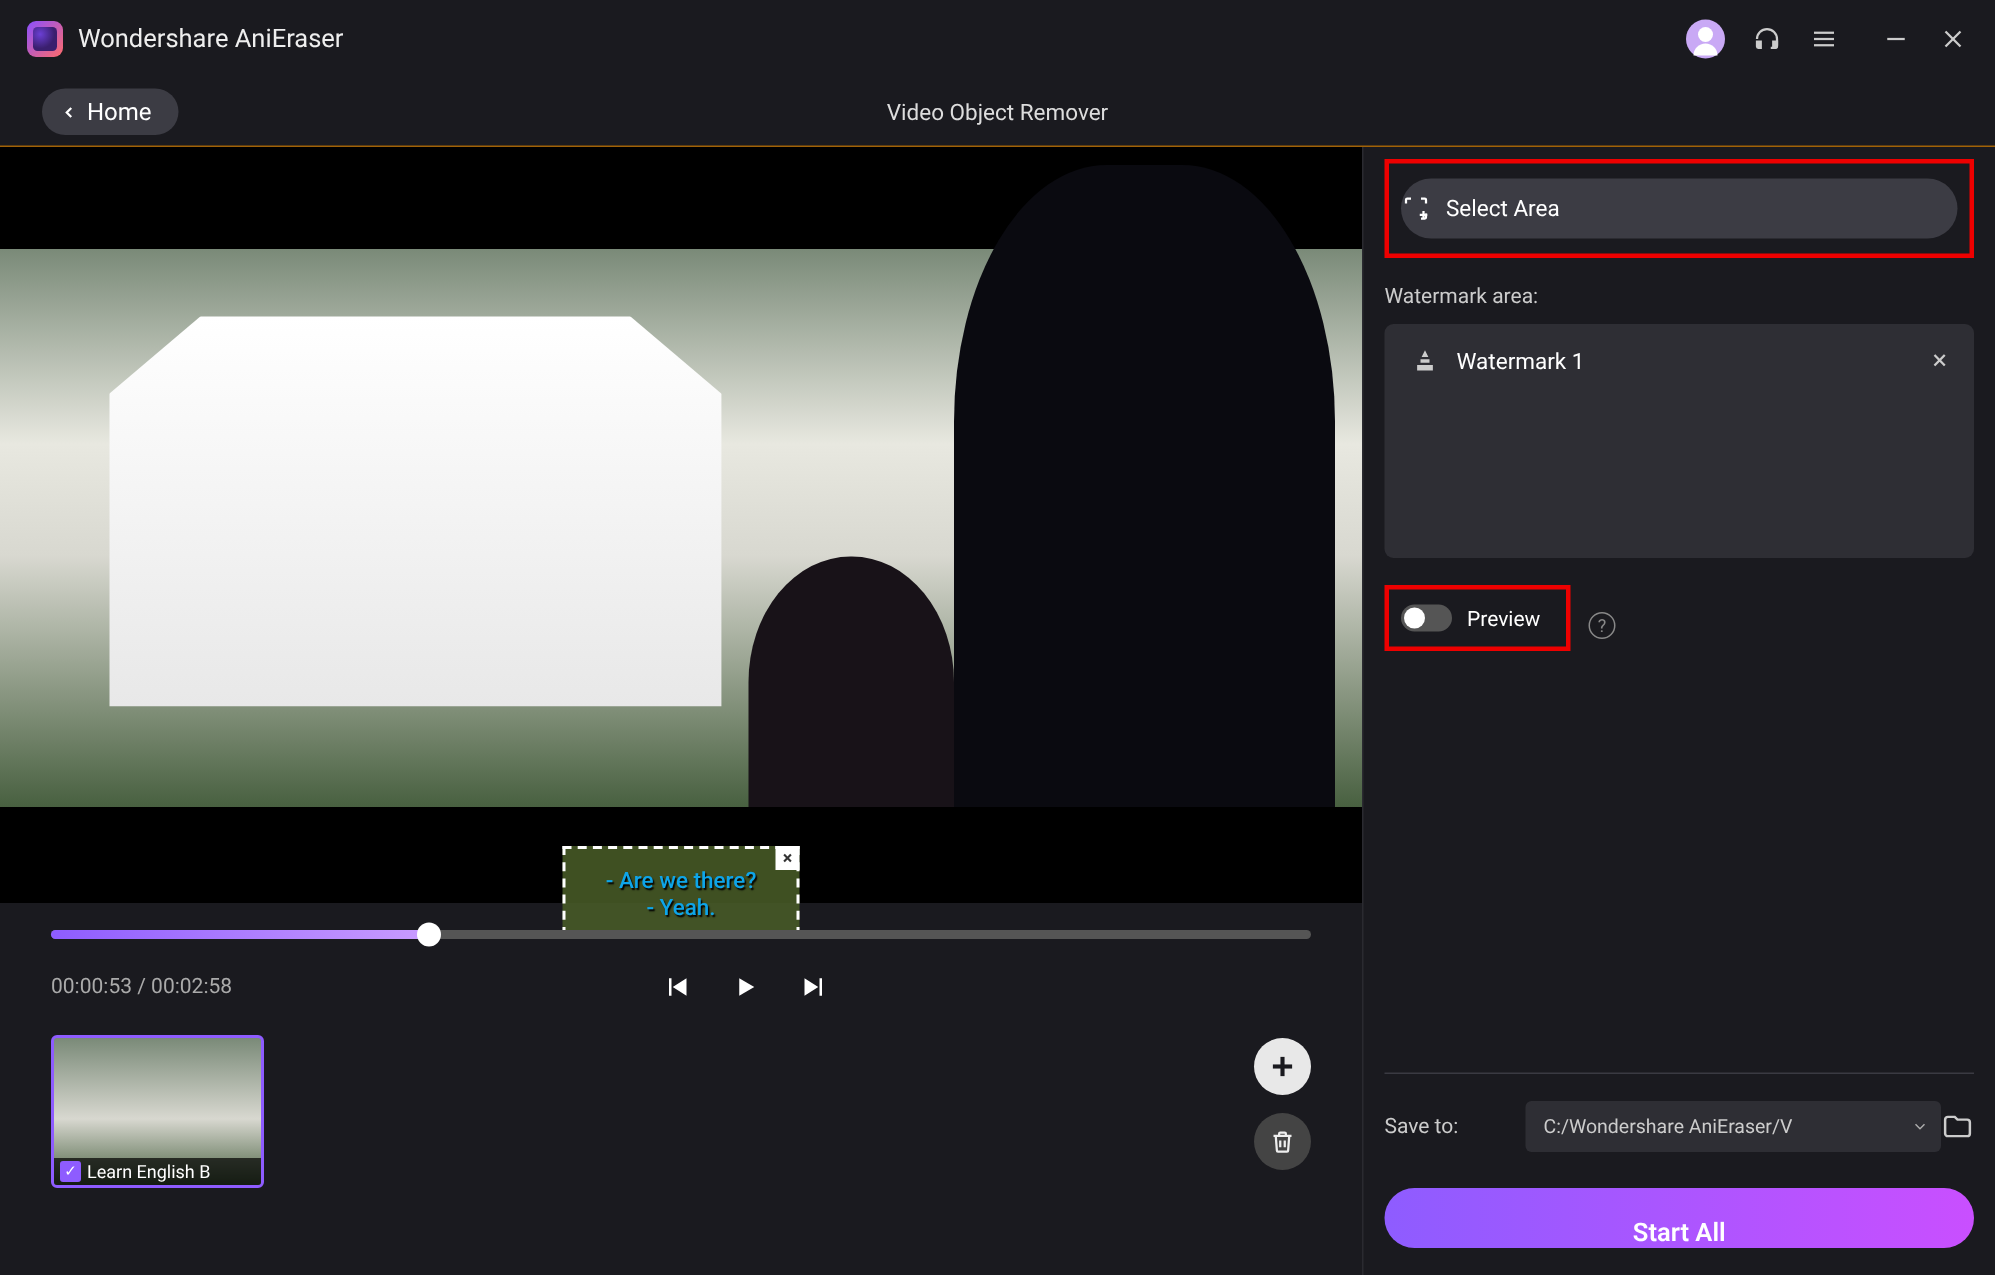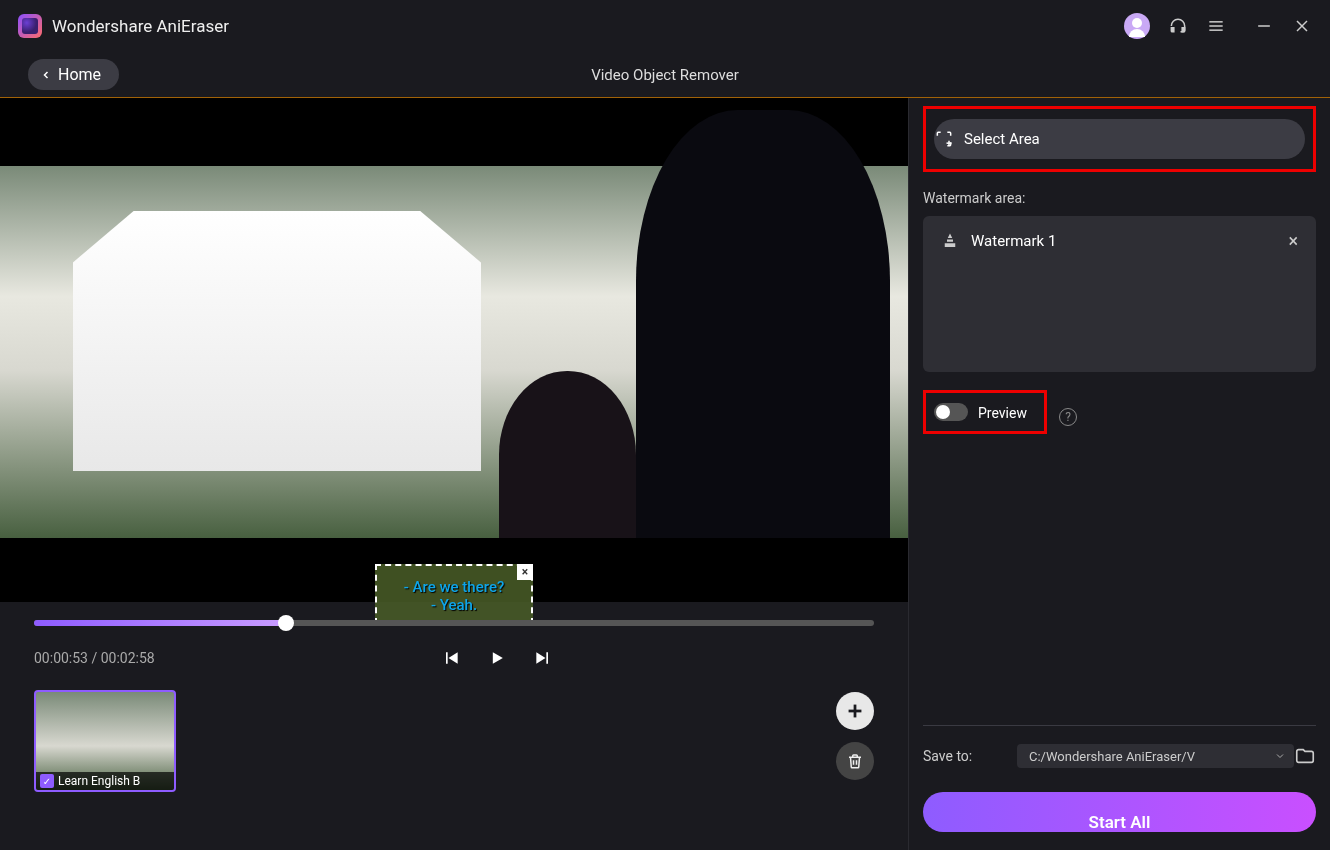--- a/index.html
+++ b/index.html
@@ -51,21 +51,21 @@
 .wm-item .wm-close { margin-left: auto; cursor: pointer; font-size: 18px; color: #ccc; }
 .hl-box2 { border: 3px solid #e00; padding: 10px 8px; margin-top: 18px; width: 124px; display: flex; align-items: flex-end; gap: 10px; }
 .toggle { width: 34px; height: 18px; background: #555; border-radius: 9px; position: relative; cursor: pointer; }
 .toggle::after { content: ""; position: absolute; left: 2px; top: 2px; width: 14px; height: 14px; background: #fff; border-radius: 50%; }
 .help-icn { width: 18px; height: 18px; border: 1.5px solid #888; border-radius: 50%; display: flex; align-items: center; justify-content: center; font-size: 12px; color: #888; margin-top: 28px; margin-left: 8px; position: absolute; left: 128px; }
 .preview-row { position: relative; display: flex; align-items: center; }
 .spacer { flex: 1; }
 .divider { height: 1px; background: #3a3a42; margin: 18px 0; }
 .save-row { display: flex; align-items: center; gap: 0; margin-bottom: 24px; }
 .save-label { font-size: 14px; color: #ccc; width: 94px; }
-.save-dd { flex: 1; height: 24px; background: #2e2e34; border-radius: 4px; display: flex; align-items: center; padding: 0 8px 0 12px; font-size: 13px; color: #ccc; cursor: pointer; overflow: hidden; white-space: nowrap; }
+.save-dd { flex: 1; height: 34px; background: #2e2e34; border-radius: 4px; display: flex; align-items: center; padding: 0 8px 0 12px; font-size: 13px; color: #ccc; cursor: pointer; overflow: hidden; white-space: nowrap; }
 .save-dd span:first-child { overflow: hidden; text-overflow: clip; flex: 1; }
 .start-btn { height: 40px; background: linear-gradient(90deg, #8e5cff, #c94fff); border-radius: 20px; display: flex; align-items: flex-end; justify-content: center; font-size: 17px; font-weight: 600; cursor: pointer; }
 </style>
 </head>
 <body>
 
 <div class="titlebar">
   <div class="logo-icon"></div>
   <div class="app-title">Wondershare AniEraser</div>
   <div class="titlebar-right">

